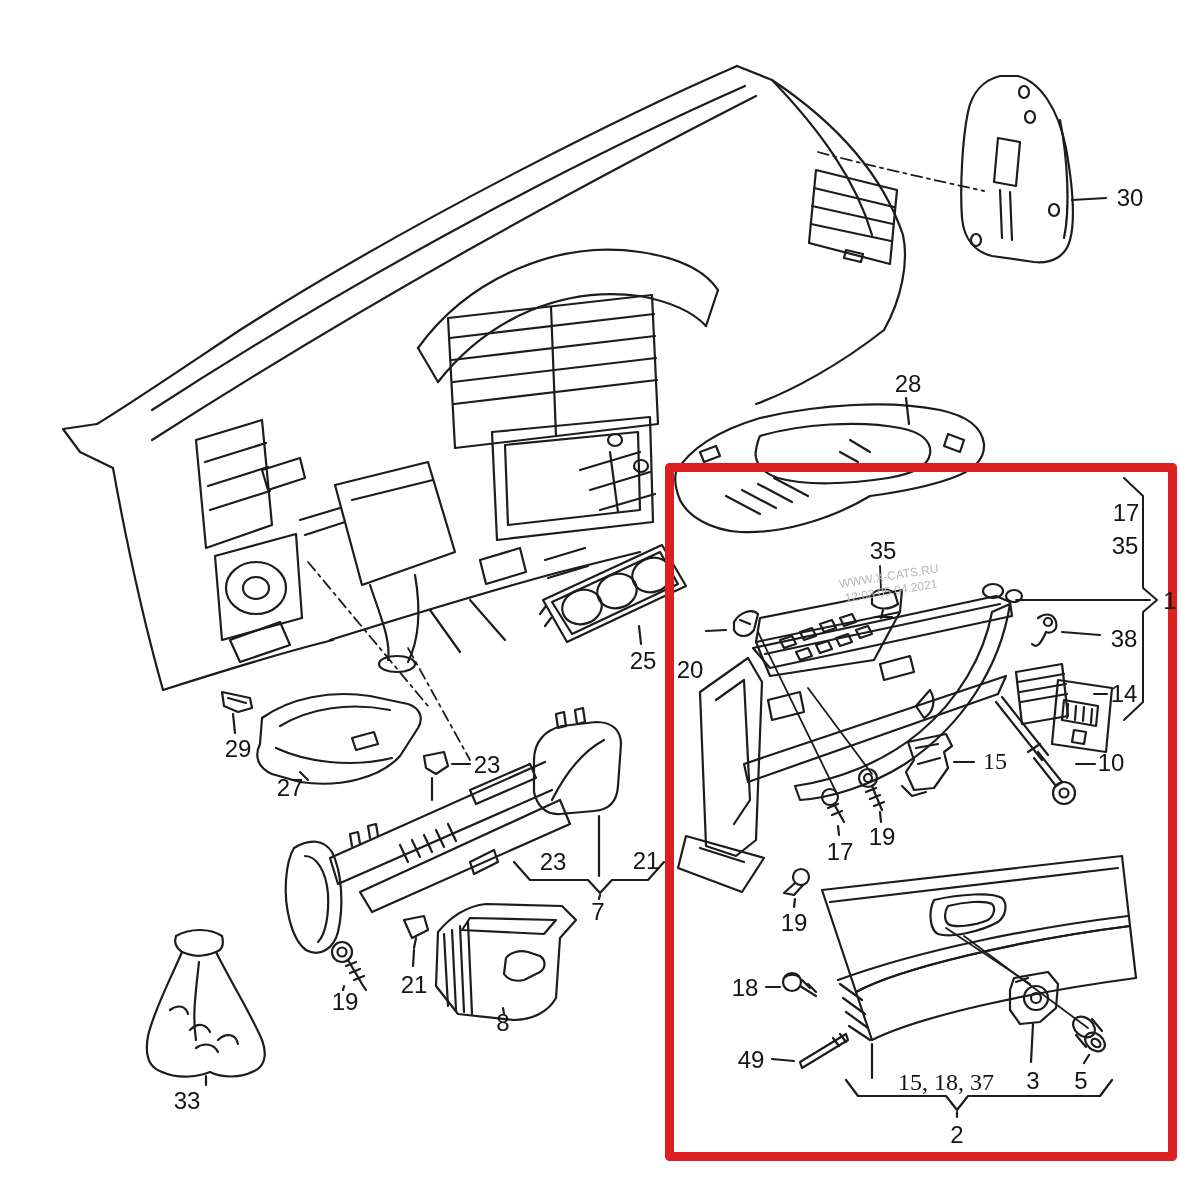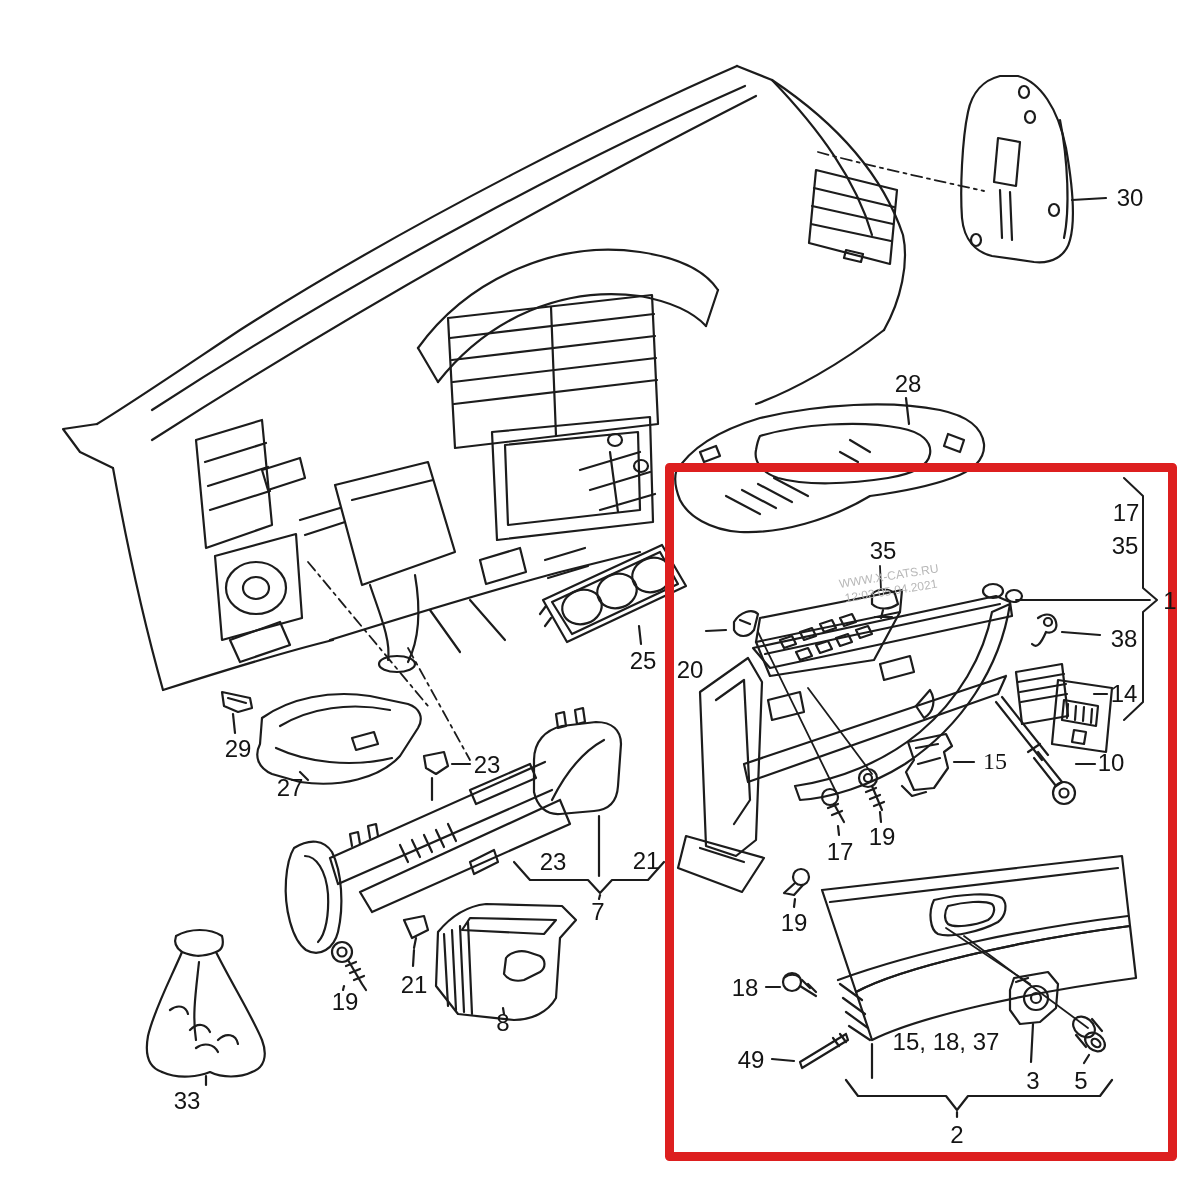--- a/index.html
+++ b/index.html
@@ -357,19 +357,19 @@
       <span class="plabel" style="left: 553px; top: 862px;">23</span>
       <span class="plabel" style="left: 646px; top: 861px;">21</span>
       <span class="plabel" style="left: 598px; top: 912px;">7</span>
       <span class="plabel" style="left: 345px; top: 1002px;">19</span>
       <span class="plabel" style="left: 414px; top: 985px;">21</span>
       <span class="plabel" style="left: 503px; top: 1023px;">8</span>
       <span class="plabel" style="left: 187px; top: 1101px;">33</span>
       <span class="plabel" style="left: 794px; top: 923px;">19</span>
       <span class="plabel" style="left: 745px; top: 988px;">18</span>
       <span class="plabel" style="left: 751px; top: 1060px;">49</span>
-      <span class="plabel" style="left: 946px; top: 1042px;">15, 18, 37</span>
+      <span class="plabel" style="left: 946px; top: 1082px; font-family: Liberation Serif, serif;">15, 18, 37</span>
       <span class="plabel" style="left: 1033px; top: 1081px;">3</span>
       <span class="plabel" style="left: 1081px; top: 1081px;">5</span>
       <span class="plabel" style="left: 957px; top: 1135px;">2</span>
     </div>
 
 </div>
 
 </body></html>

